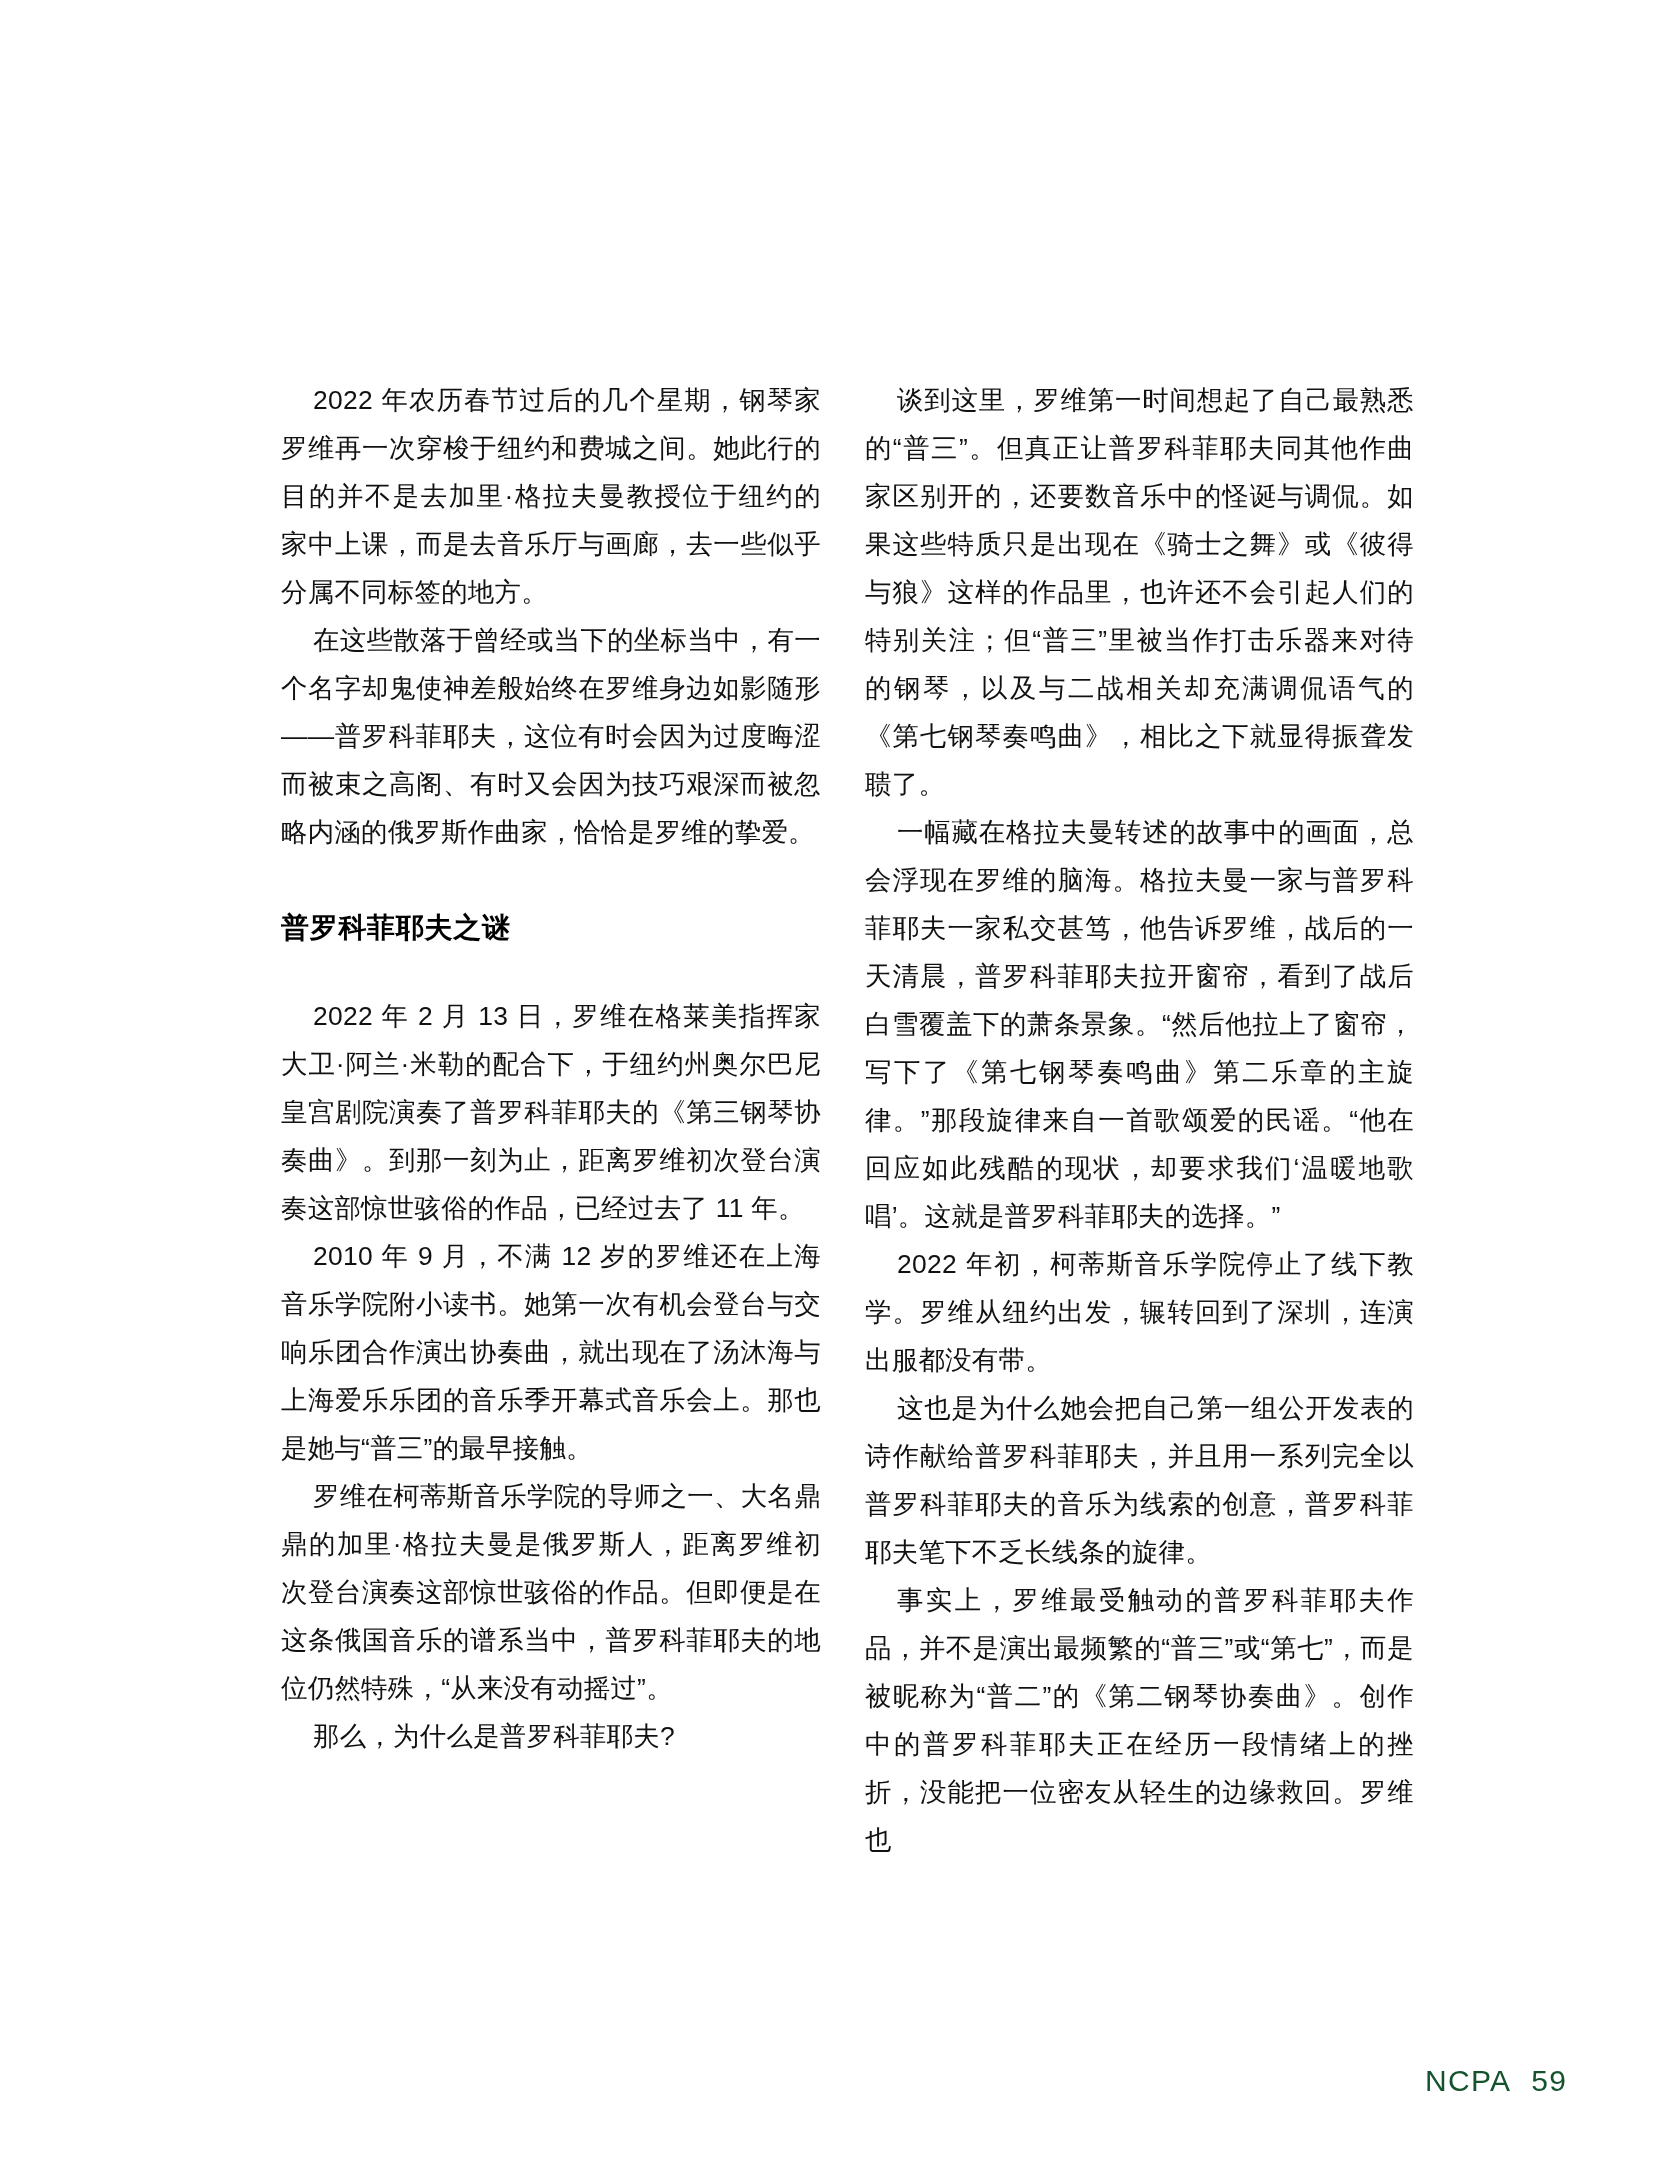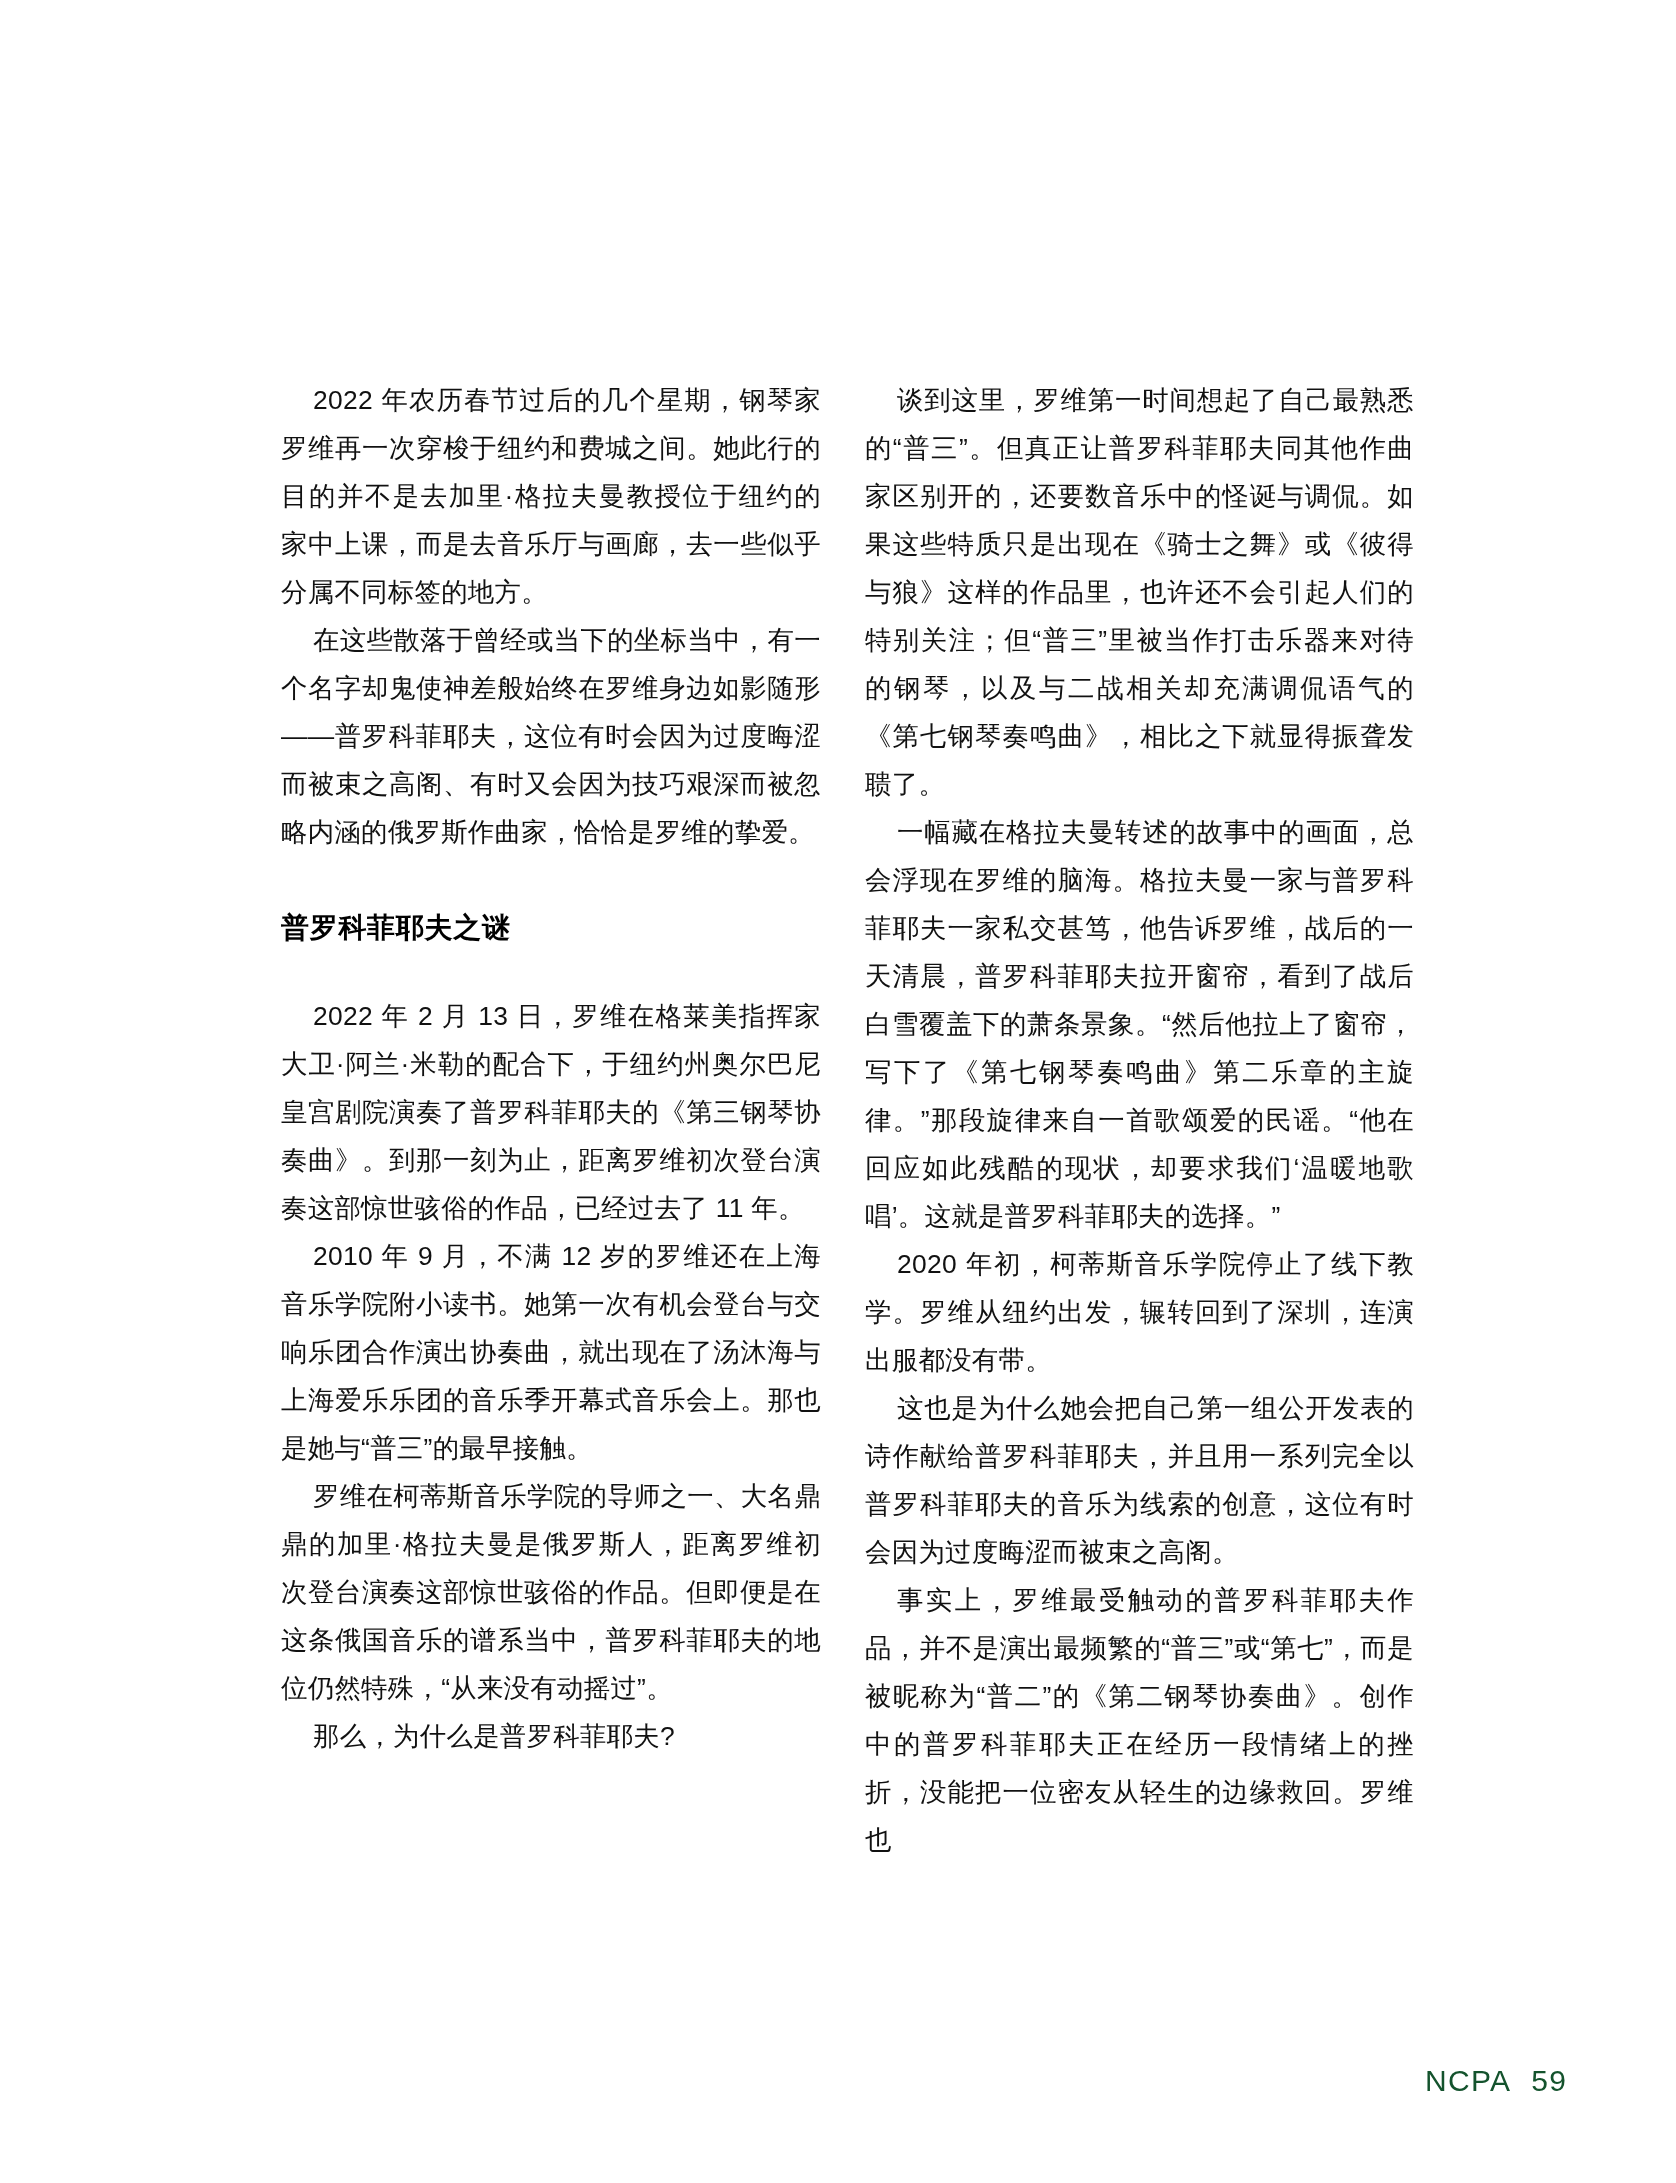--- a/index.html
+++ b/index.html
@@ -71,22 +71,22 @@
 
     <p class="body-para">2022 年 2 月 13 日，罗维在格莱美指挥家大卫·阿兰·米勒的配合下，于纽约州奥尔巴尼皇宫剧院演奏了普罗科菲耶夫的《第三钢琴协奏曲》。到那一刻为止，距离罗维初次登台演奏这部惊世骇俗的作品，已经过去了 11 年。</p>
     <p class="body-para">2010 年 9 月，不满 12 岁的罗维还在上海音乐学院附小读书。她第一次有机会登台与交响乐团合作演出协奏曲，就出现在了汤沐海与上海爱乐乐团的音乐季开幕式音乐会上。那也是她与“普三”的最早接触。</p>
     <p class="body-para">罗维在柯蒂斯音乐学院的导师之一、大名鼎鼎的加里·格拉夫曼是俄罗斯人，距离罗维初次登台演奏这部惊世骇俗的作品。但即便是在这条俄国音乐的谱系当中，普罗科菲耶夫的地位仍然特殊，“从来没有动摇过”。</p>
     <p class="body-para">那么，为什么是普罗科菲耶夫?</p>
   </div>
 
   <div class="column col-right">
     <p class="body-para">谈到这里，罗维第一时间想起了自己最熟悉的“普三”。但真正让普罗科菲耶夫同其他作曲家区别开的，还要数音乐中的怪诞与调侃。如果这些特质只是出现在《骑士之舞》或《彼得与狼》这样的作品里，也许还不会引起人们的特别关注；但“普三”里被当作打击乐器来对待的钢琴，以及与二战相关却充满调侃语气的《第七钢琴奏鸣曲》，相比之下就显得振聋发聩了。</p>
     <p class="body-para">一幅藏在格拉夫曼转述的故事中的画面，总会浮现在罗维的脑海。格拉夫曼一家与普罗科菲耶夫一家私交甚笃，他告诉罗维，战后的一天清晨，普罗科菲耶夫拉开窗帘，看到了战后白雪覆盖下的萧条景象。“然后他拉上了窗帘，写下了《第七钢琴奏鸣曲》第二乐章的主旋律。”那段旋律来自一首歌颂爱的民谣。“他在回应如此残酷的现状，却要求我们‘温暖地歌唱’。这就是普罗科菲耶夫的选择。”</p>
-    <p class="body-para">2020 年初，柯蒂斯音乐学院停止了线下教学。罗维从纽约出发，辗转回到了深圳，连演出服都没有带。</p>
-    <p class="body-para">这也是为什么她会把自己第一组公开发表的诗作献给普罗科菲耶夫，并且用一系列完全以普罗科菲耶夫的音乐为线索的创意，这位有时会因为过度晦涩而被束之高阁。</p>
+    <p class="body-para">2022 年初，柯蒂斯音乐学院停止了线下教学。罗维从纽约出发，辗转回到了深圳，连演出服都没有带。</p>
+    <p class="body-para">这也是为什么她会把自己第一组公开发表的诗作献给普罗科菲耶夫，并且用一系列完全以普罗科菲耶夫的音乐为线索的创意，普罗科菲耶夫笔下不乏长线条的旋律。</p>
     <p class="body-para">事实上，罗维最受触动的普罗科菲耶夫作品，并不是演出最频繁的“普三”或“第七”，而是被昵称为“普二”的《第二钢琴协奏曲》。创作中的普罗科菲耶夫正在经历一段情绪上的挫折，没能把一位密友从轻生的边缘救回。罗维也</p>
   </div>
 
   <div class="page-footer">
     <span class="brand">NCPA</span><span class="page-num">59</span>
   </div>
 
 </div>
 
 

